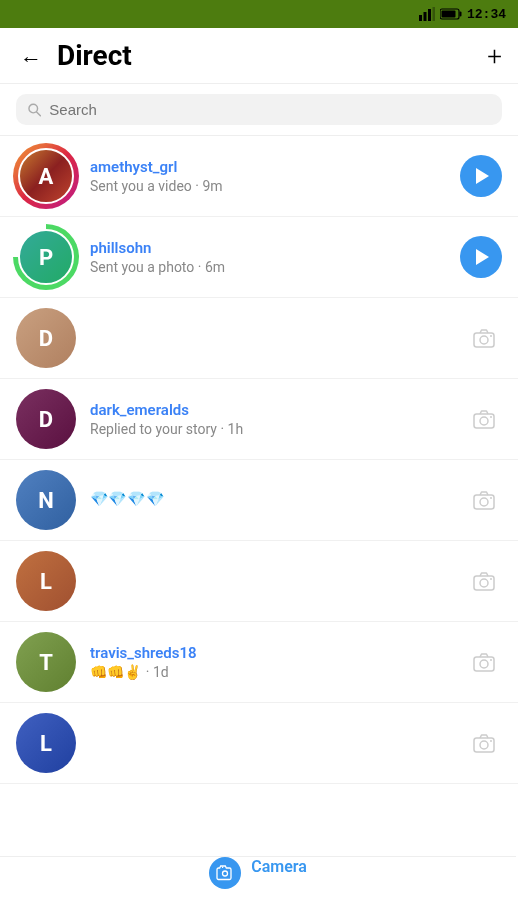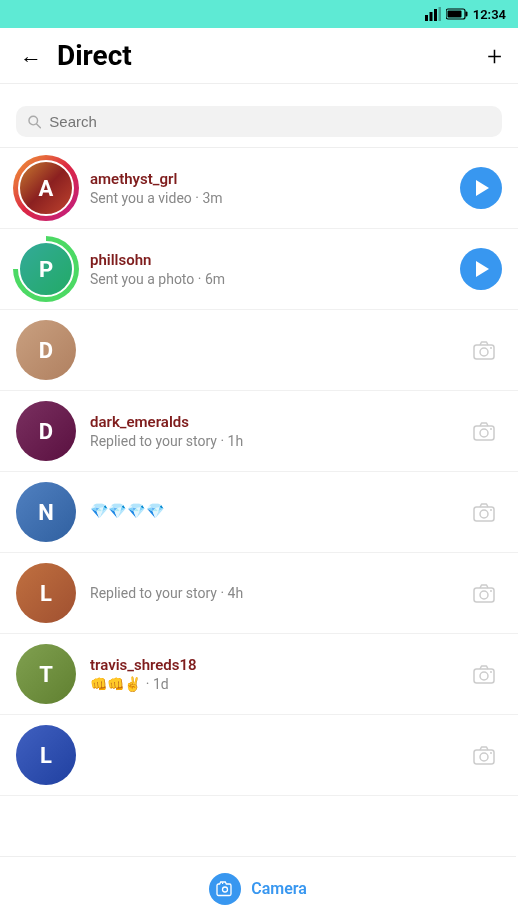--- a/index.html
+++ b/index.html
@@ -6,27 +6,28 @@
     body {
       width: 518px;
       min-height: 920px;
       font-family: -apple-system, BlinkMacSystemFont, 'Segoe UI', Roboto, sans-serif;
       background: #fff;
       overflow-x: hidden;
     }
 
     
     .status-bar {
-      background: #5eead4;
+      background: #4d7c0f;
       height: 28px;
       display: flex;
       align-items: center;
       justify-content: flex-end;
       padding: 0 12px;
       gap: 6px;
+      font-family: Liberation Mono, monospace;
     }
     .status-icons {
       display: flex;
       align-items: center;
       gap: 5px;
     }
     .status-time {
       font-size: 13px;
       font-weight: 600;
       color: #000;
@@ -67,21 +68,20 @@
       padding: 10px 16px;
       border-bottom: 1px solid #eee;
     }
     .search-input-wrap {
       background: #f2f2f2;
       border-radius: 10px;
       display: flex;
       align-items: center;
       padding: 7px 12px;
       gap: 8px;
-      margin-top: 12px;
     }
     .search-input {
       border: none;
       background: transparent;
       font-size: 15px;
       color: #999;
       outline: none;
       width: 100%;
     }
 
@@ -136,21 +136,21 @@
     }
 
     
     .message-content {
       flex: 1;
       margin-left: 14px;
     }
     .message-username {
       font-size: 15px;
       font-weight: 600;
-      color: #7f1d1d;
+      color: #3b82f6;
       margin-bottom: 2px;
     }
     .message-preview {
       font-size: 14px;
       color: #888;
     }
 
     
     .action-icon {
       margin-left: auto;
@@ -184,21 +184,21 @@
     
     .bottom-bar {
       position: fixed;
       bottom: 0;
       left: 0;
       width: 516px;
       height: 64px;
       background: #fff;
       border-top: 1px solid #eee;
       display: flex;
-      align-items: center;
+      align-items: flex-start;
       justify-content: center;
       gap: 10px;
       cursor: pointer;
     }
     .camera-bottom-icon {
       width: 32px;
       height: 32px;
       background: #3897f0;
       border-radius: 50%;
       display: flex;
@@ -251,21 +251,21 @@
 
 <ul class="message-list" id="message-list">
 <li class="message-item">
 
       <div class="avatar-wrap">
         <div class="avatar-ring-gradient"></div>
         <div class="avatar-inner" style="background:linear-gradient(135deg,#c97b2f,#8b2020,#c0442e); display:flex; align-items:center; justify-content:center; color:#fff; font-weight:700; font-size:22px;">A</div>
       </div>
     <div class="message-content">
       <div class="message-username">amethyst_grl</div>
-      <div class="message-preview">Sent you a video · 3m</div>
+      <div class="message-preview">Sent you a video · 9m</div>
     </div>
     <div class="action-icon play-btn">
         <div class="play-triangle"></div>
       </div>
   </li>
     <li class="message-item">
 
       <div class="avatar-wrap">
         <div class="avatar-ring-green"></div>
         <div class="avatar-inner" style="background:linear-gradient(135deg,#3a9,#2a6); display:flex; align-items:center; justify-content:center; color:#fff; font-weight:700; font-size:22px;">P</div>
@@ -320,21 +320,20 @@
         <circle cx="12" cy="13" r="4" fill="none" stroke="#ccc" stroke-width="1.5"></circle>
         <path d="M8 6 L9.5 3 H14.5 L16 6" fill="none" stroke="#ccc" stroke-width="1.5" stroke-linejoin="round"></path>
         <circle cx="19" cy="9" r="1" fill="#ccc"></circle>
       </svg>
     </div>
   </li>
     <li class="message-item">
 
       <div class="avatar-plain" style="background:linear-gradient(135deg,#c07040,#a05030); display:flex; align-items:center; justify-content:center; color:#fff; font-weight:700; font-size:22px;">L</div>
     <div class="message-content">
-      <div class="message-preview">Replied to your story · 4h</div>
     </div>
     <div class="action-icon camera-icon-wrap">
       <svg width="24" height="22" viewBox="0 0 24 22">
         <rect x="2" y="6" width="20" height="14" rx="2.5" fill="none" stroke="#ccc" stroke-width="1.5"></rect>
         <circle cx="12" cy="13" r="4" fill="none" stroke="#ccc" stroke-width="1.5"></circle>
         <path d="M8 6 L9.5 3 H14.5 L16 6" fill="none" stroke="#ccc" stroke-width="1.5" stroke-linejoin="round"></path>
         <circle cx="19" cy="9" r="1" fill="#ccc"></circle>
       </svg>
     </div>
   </li>

